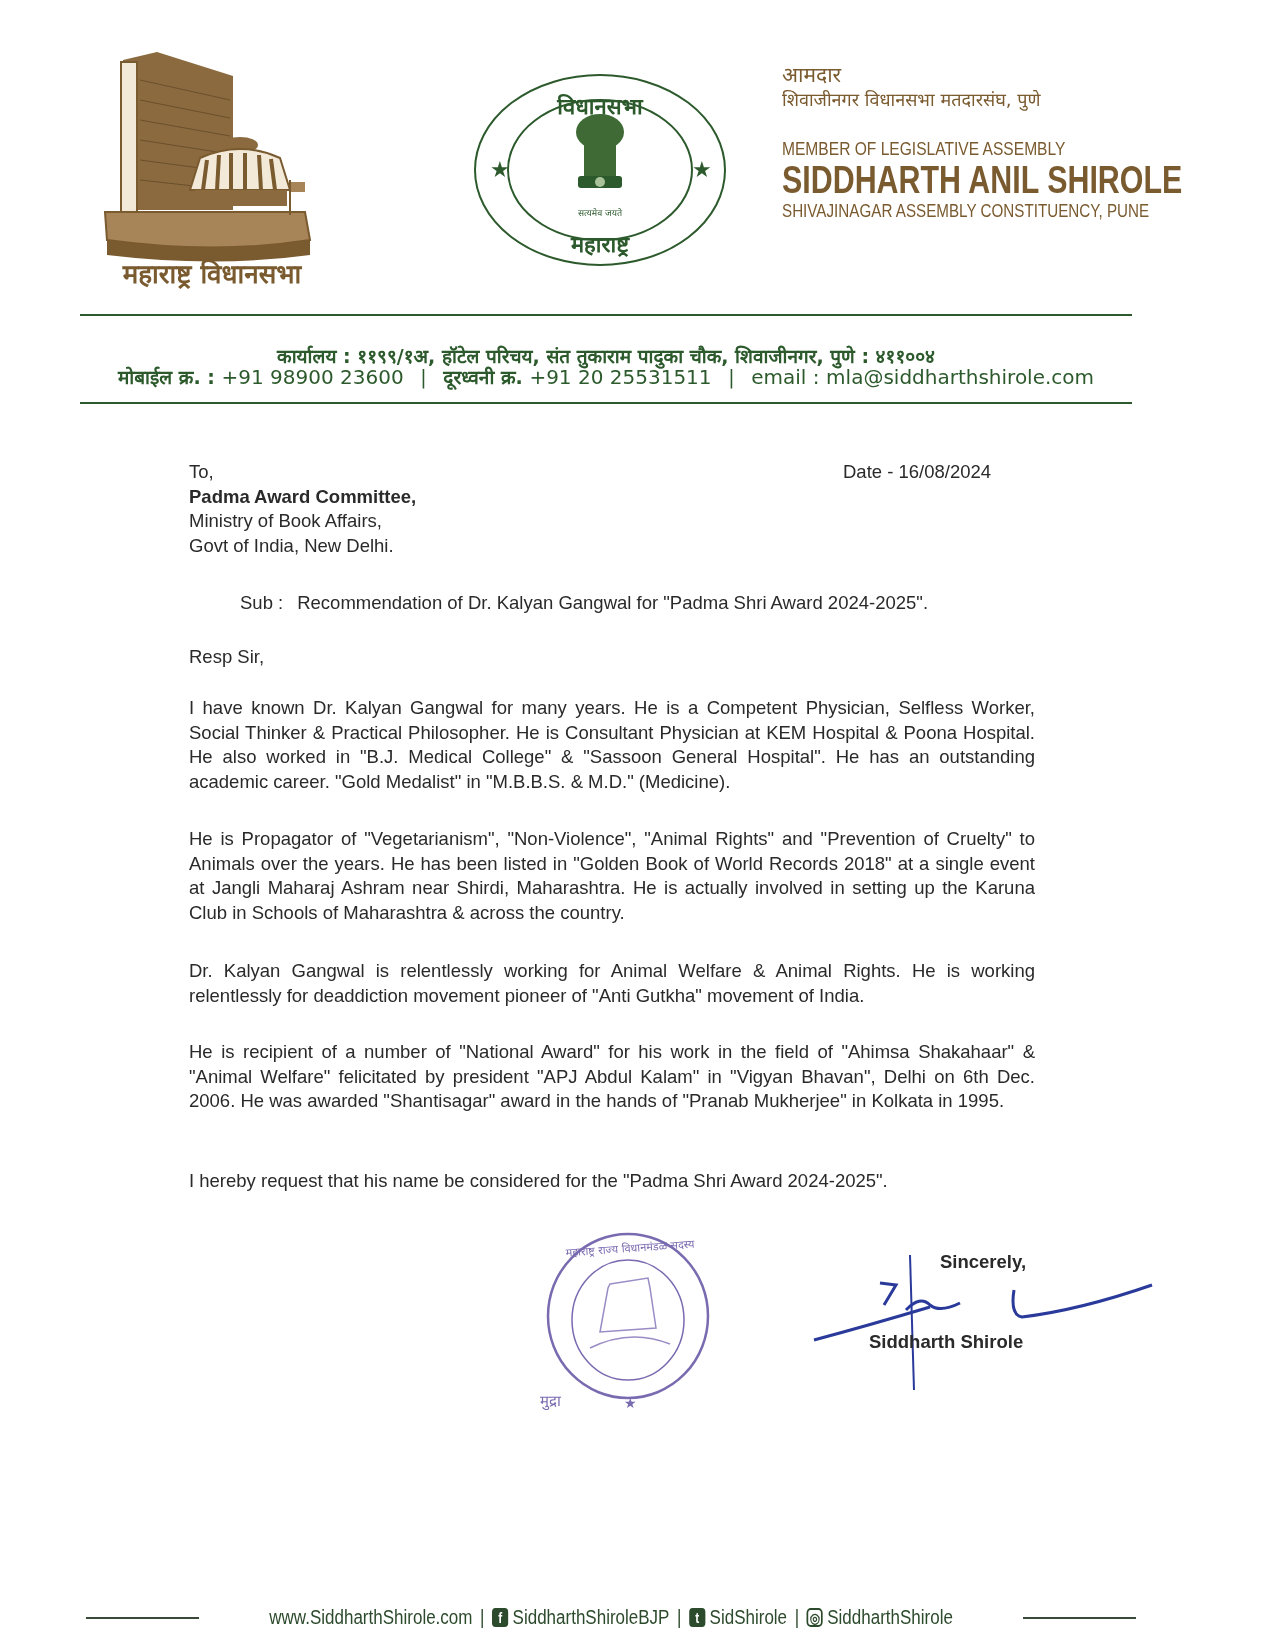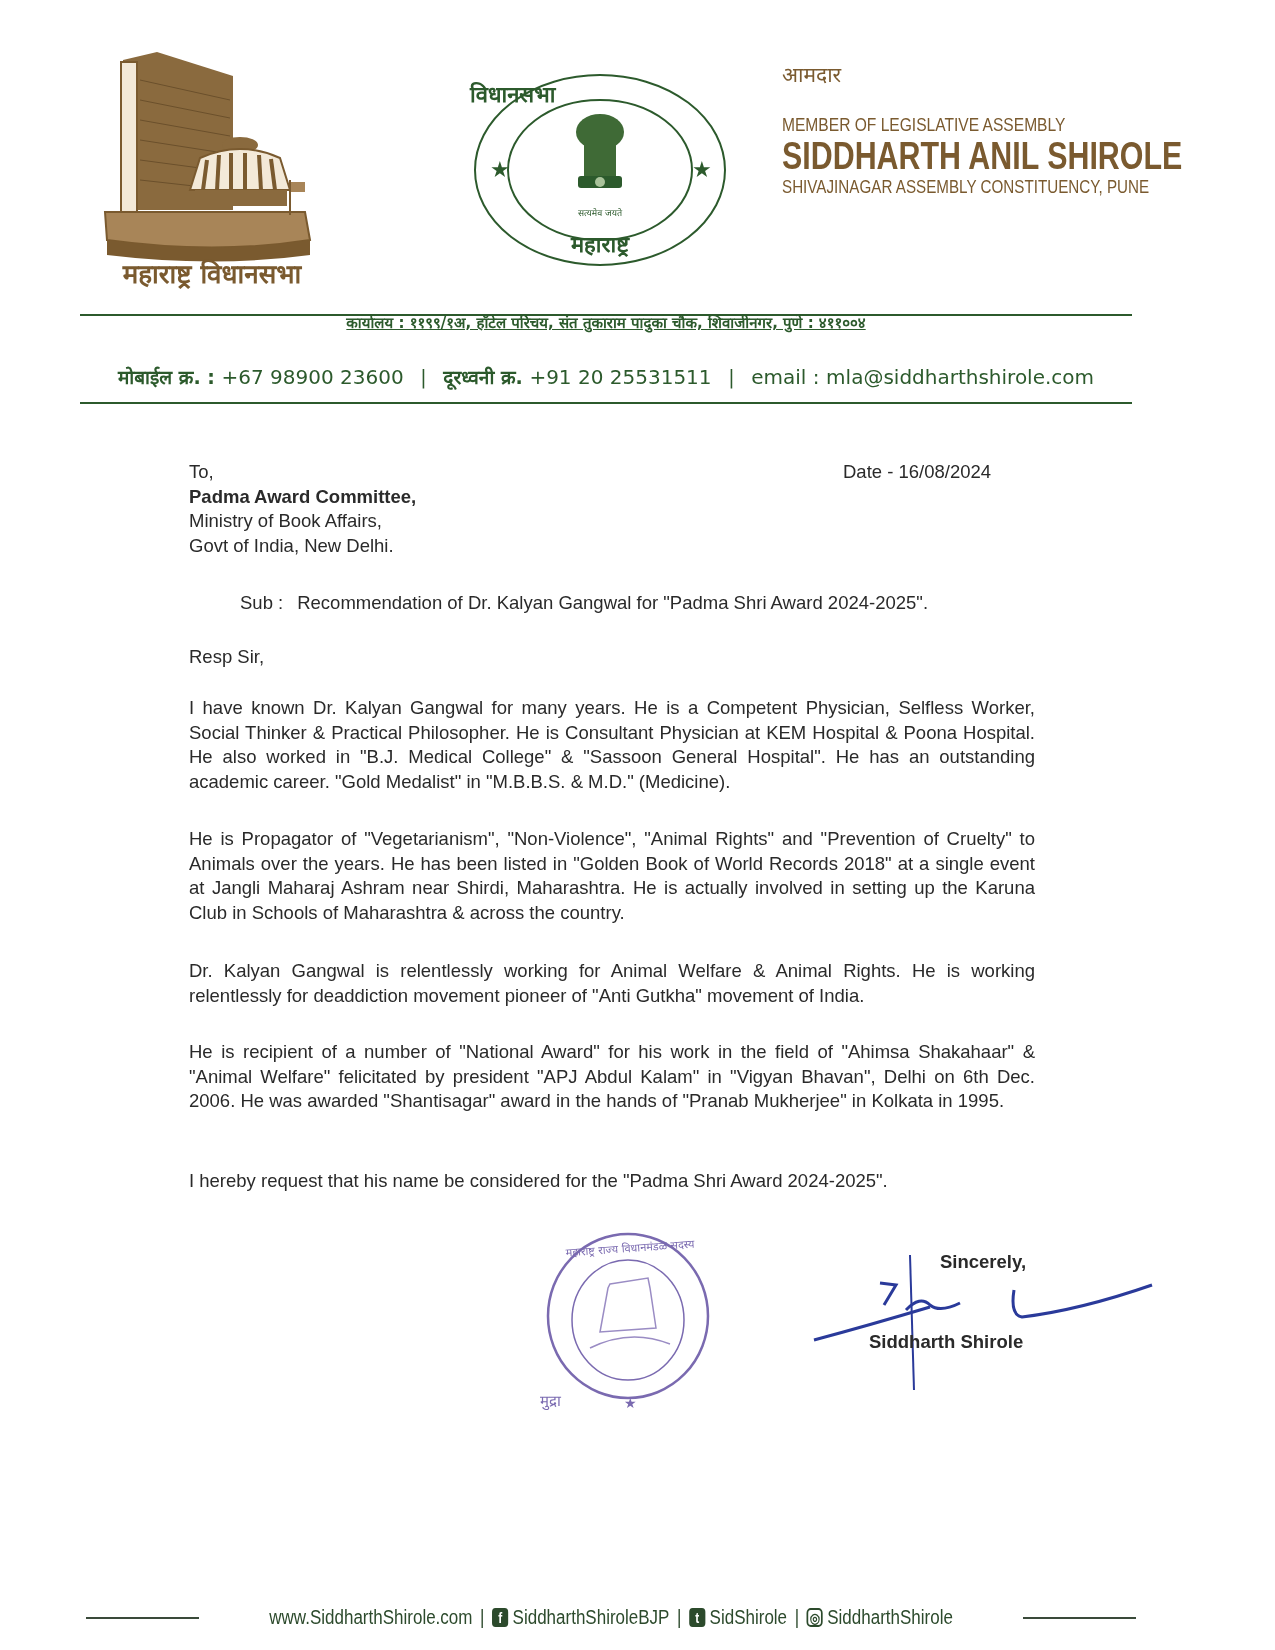--- a/index.html
+++ b/index.html
@@ -13,21 +13,21 @@
   .mla-block { left: 782px; top: 62px; width: 360px; color: #7a5a2f; }
   .mla-hi-title { font-family: "DejaVu Sans", sans-serif; font-size: 21px; line-height: 26px; }
   .mla-hi-name { font-family: "DejaVu Sans", sans-serif; font-size: 37px; font-weight: bold; line-height: 48px; letter-spacing: 0.5px; }
   .mla-hi-const { font-family: "DejaVu Sans", sans-serif; font-size: 18px; line-height: 24px; }
   .mla-en-title { font-family: "Liberation Sans Narrow", "Liberation Sans", sans-serif; font-size: 19px; margin-top: 26px; transform: scaleX(0.82); transform-origin: left; white-space: nowrap; }
   .mla-en-name { font-family: "Liberation Sans", sans-serif; font-size: 38px; font-weight: bold; line-height: 40px; transform: scaleX(0.80); transform-origin: left; white-space: nowrap; }
   .mla-en-const { font-family: "Liberation Sans", sans-serif; font-size: 19px; transform: scaleX(0.80); transform-origin: left; white-space: nowrap; }
 
   .rule { left: 80px; width: 1052px; height: 2px; background: #2c5a2c; }
   .contact-line { left: 80px; width: 1052px; text-align: center; color: #2c5a2c; font-family: "DejaVu Sans", sans-serif; font-weight: bold; white-space: nowrap; }
-  .contact-line-1 { top: 312px; font-size: 15px; text-decoration: underline; }
+  .contact-line-1 { top: 343px; font-size: 19px; }
   .contact-line-2 { top: 364px; font-size: 19px; }
   .contact-line-2 .latin { font-family: "DejaVu Sans", sans-serif; font-weight: normal; font-size: 20px; }
   .sep { margin: 0 10px; font-weight: normal; }
 
   
   .letter { font-family: "Liberation Sans", sans-serif; font-size: 18.5px; color: #2a2a2a; line-height: 24.5px; }
   .to-block { left: 189px; top: 460px; }
   .to-block .bold { font-weight: bold; }
   .date-line { left: 843px; top: 460px; }
   .subject { left: 240px; top: 591px; }
@@ -96,37 +96,38 @@
     <ellipse cx="130" cy="100" rx="125" ry="95" fill="none" stroke="#2c5a2c" stroke-width="2"></ellipse>
     <ellipse cx="130" cy="100" rx="92" ry="70" fill="none" stroke="#2c5a2c" stroke-width="2"></ellipse>
     <text x="20" y="107" font-size="22" fill="#2c5a2c">★</text>
     <text x="222" y="107" font-size="22" fill="#2c5a2c">★</text>
 
     <ellipse cx="130" cy="62" rx="24" ry="18" fill="#3f6a36"></ellipse>
     <rect x="114" y="70" width="32" height="38" fill="#3f6a36"></rect>
     <rect x="108" y="106" width="44" height="12" rx="3" fill="#2c5a2c"></rect>
     <circle cx="130" cy="112" r="5" fill="#a9c29a"></circle>
   </svg>
-  <div class="abs" style="left:0;top:8px;width:260px;font-family:'DejaVu Sans',sans-serif;font-size:22px;color:#2c5a2c;font-weight:bold;">विधानसभा</div>
+  <div class="abs" style="left:0;top:20px;width:260px;text-align:center;font-family:'DejaVu Sans',sans-serif;font-size:22px;color:#2c5a2c;font-weight:bold;">विधानसभा</div>
   <div class="abs" style="left:0;top:136px;width:260px;text-align:center;font-family:'DejaVu Sans',sans-serif;font-size:9px;color:#2c5a2c;">सत्यमेव जयते</div>
   <div class="abs" style="left:0;top:158px;width:260px;text-align:center;font-family:'DejaVu Sans',sans-serif;font-size:22px;color:#2c5a2c;font-weight:bold;">महाराष्ट्र</div>
 </div>
 
 <div class="abs mla-block">
   <div class="mla-hi-title">आमदार</div>
+  <div class="mla-hi-const">शिवाजीनगर विधानसभा मतदारसंघ, पुणे</div>
   <div class="mla-en-title">MEMBER OF LEGISLATIVE ASSEMBLY</div>
   <div class="mla-en-name">SIDDHARTH ANIL SHIROLE</div>
   <div class="mla-en-const">SHIVAJINAGAR ASSEMBLY CONSTITUENCY, PUNE</div>
 </div>
 
 <div class="abs rule" style="top:314px;"></div>
 <div class="abs contact-line contact-line-1">कार्यालय : ११९९/१अ, हॉटेल परिचय, संत तुकाराम पादुका चौक, शिवाजीनगर, पुणे : ४११००४</div>
 <div class="abs contact-line contact-line-2">
   <span>मोबाईल क्र. :</span>
-  <span class="latin">+67 98900 23600</span>
+  <span class="latin">+91 98900 23600</span>
   <span class="sep">|</span>
   <span>दूरध्वनी क्र.</span>
   <span class="latin">+91 20 25531511</span>
   <span class="sep">|</span>
   <span class="latin">email :</span>
   <span class="latin">mla@siddharthshirole.com</span>
 </div>
 <div class="abs rule" style="top:402px;"></div>
 
 <div class="abs letter to-block">

